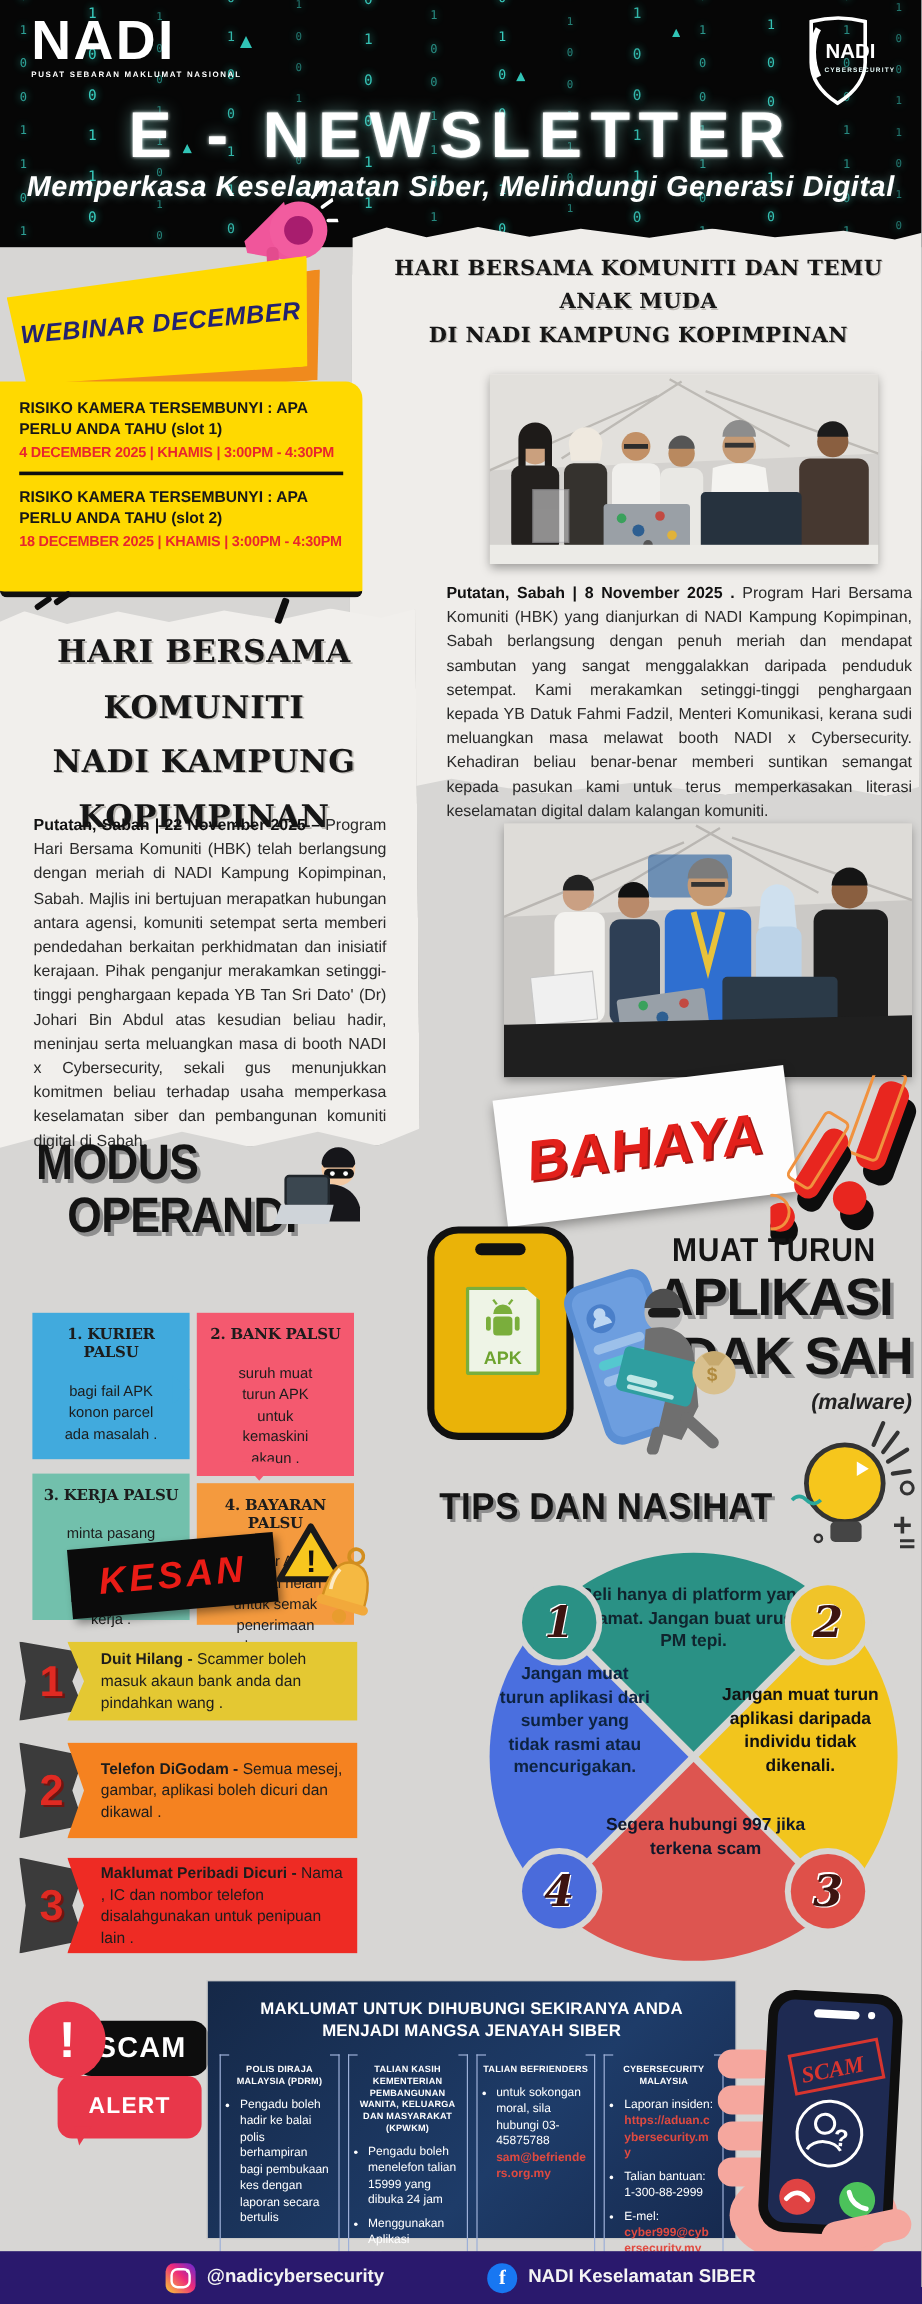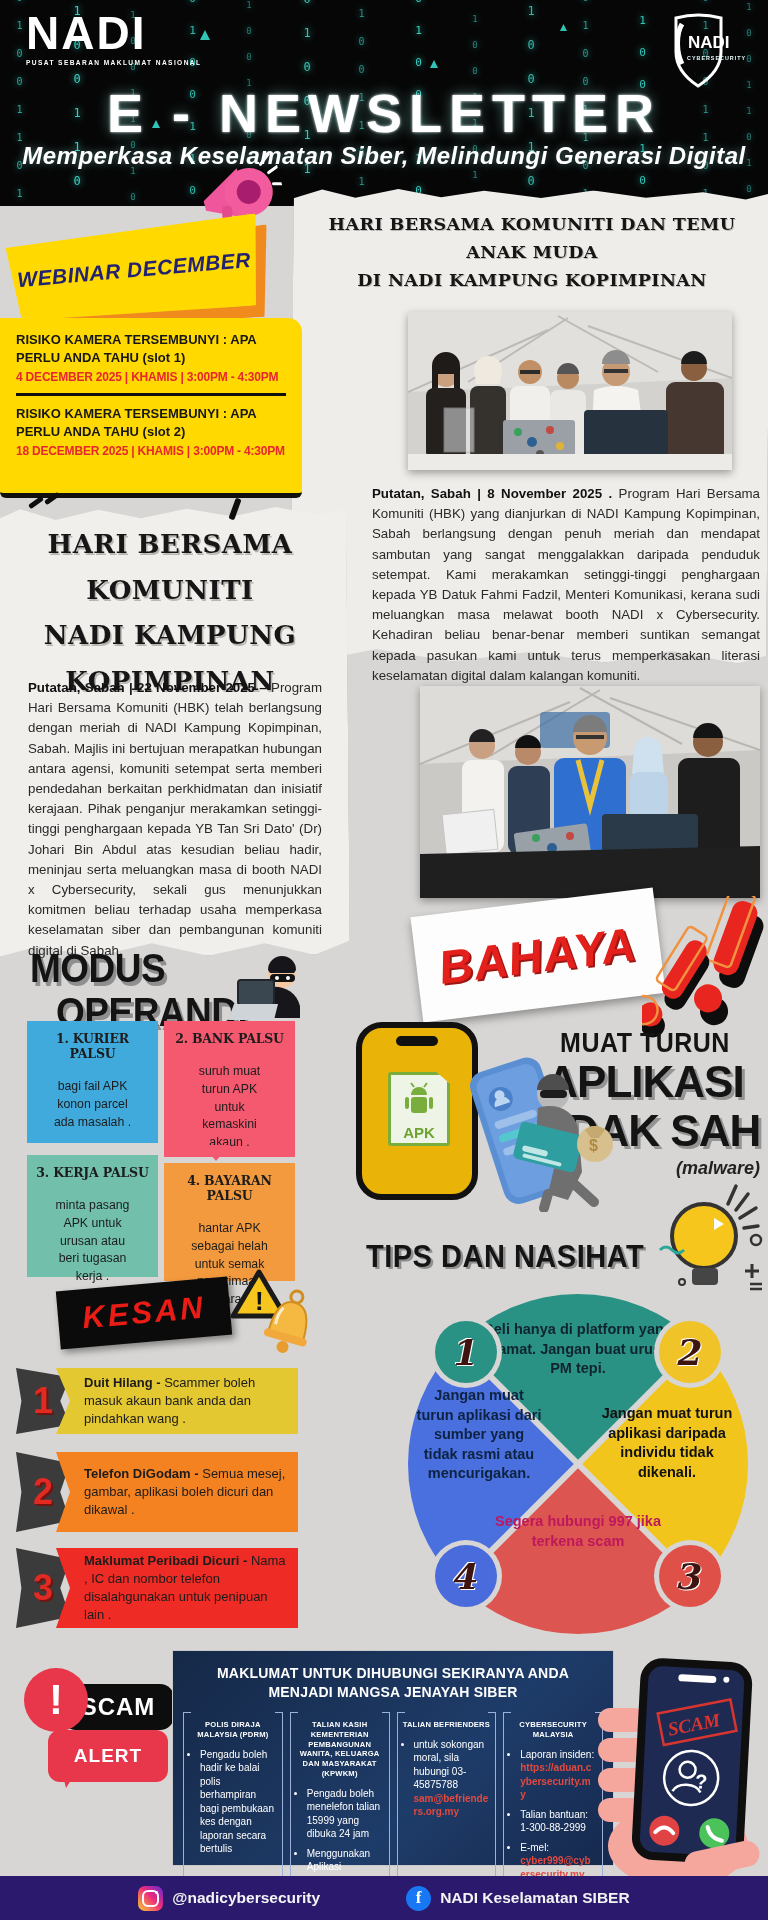--- a/index.html
+++ b/index.html
@@ -49,21 +49,21 @@
   .art-rt-title{position:absolute;left:310px;top:210px;width:444px;text-align:center;
       font-size:17.5px;line-height:1.6;letter-spacing:.4px;text-shadow:1px 1px 0 #bdbab5;}
   .photo{position:absolute;box-shadow:0 3px 8px rgba(0,0,0,.35);}
   .para{position:absolute;font-size:13.3px;line-height:1.52;color:#2a2a2a;text-align:justify;}
   .para b{color:#111;}
   .art-lt-title{position:absolute;left:10px;top:522px;width:320px;text-align:center;
       font-size:26px;line-height:1.75;letter-spacing:.5px;text-shadow:1.5px 1.5px 0 #b9b6b1;}
   
   .modus1,.modus2{position:absolute;color:#141414;font-weight:900;font-size:37px;letter-spacing:-.5px;
       text-shadow:3px 3px 0 #8f8f8f;transform:scaleY(1.12);}
-  .cards{position:absolute;left:27px;top:1021px;width:241px;display:grid;
+  .cards{position:absolute;left:27px;top:1094px;width:241px;display:grid;
       grid-template-columns:131px 131px;gap:6px;align-items:start;}
   .card{padding:10px 8px;box-sizing:border-box;text-align:center;color:#1c1c1c;position:relative;}
   .card h4{margin:0 0 7px 0;font-family:"DejaVu Serif",serif;font-size:12.5px;letter-spacing:-.2px;}
   .card p{margin:17px;font-size:12.3px;line-height:1.45;}
   .card.c1{background:#41aadd;height:122px;}
   .card.c2{background:#f4596f;height:136px;}
   .card.c3{background:#72c0ac;height:122px;margin-top:-8px;}
   .card.c4{background:#f49a3e;height:118px;}
   .card.c1::after{content:'';position:absolute;right:-12px;top:52px;border:12px solid transparent;border-left:14px solid #41aadd;}
   .card.c2::after{content:'';position:absolute;left:38px;bottom:-18px;border:14px solid transparent;border-top:16px solid #f4596f;}
@@ -405,21 +405,21 @@
     <rect x="40" y="90" width="26" height="17" rx="4" fill="#454545"></rect>
     <path d="M100 86 l0 14 M93 93 l14 0" stroke="#333" stroke-width="3"></path>
     <path d="M98 106 l12 0 M98 111 l12 0" stroke="#333" stroke-width="2.5"></path>
     <circle cx="30" cy="104" r="3" fill="none" stroke="#333" stroke-width="2"></circle>
   </svg>
 
   <div class="wheel">
     <div class="disc"></div>
     <div class="petal-txt" style="left:70px;top:26px;width:200px">Beli hanya di platform yang selamat. Jangan buat urusan PM tepi.</div>
     <div class="petal-txt" style="left:186px;top:110px;width:146px;color:#111">Jangan muat turun aplikasi daripada individu tidak dikenali.</div>
-    <div class="petal-txt" style="left:86px;top:218px;width:168px;color:#be185d">Segera hubungi 997 jika terkena scam</div>
+    <div class="petal-txt" style="left:96px;top:218px;width:168px;color:#0f172a">Segera hubungi 997 jika terkena scam</div>
     <div class="petal-txt" style="left:8px;top:92px;width:126px;color:#0d2340">Jangan muat turun aplikasi dari sumber yang tidak rasmi atau mencurigakan.</div>
     <div class="badge" style="left:27px;top:27px;background:#2a9185">1</div>
     <div class="badge" style="left:251px;top:27px;background:#f0c429">2</div>
     <div class="badge" style="left:251px;top:251px;background:#df5049">3</div>
     <div class="badge" style="left:27px;top:251px;background:#4a6bdb">4</div>
   </div>
 
   <div class="kesan-banner">
     <span>KESAN</span>
   </div>

